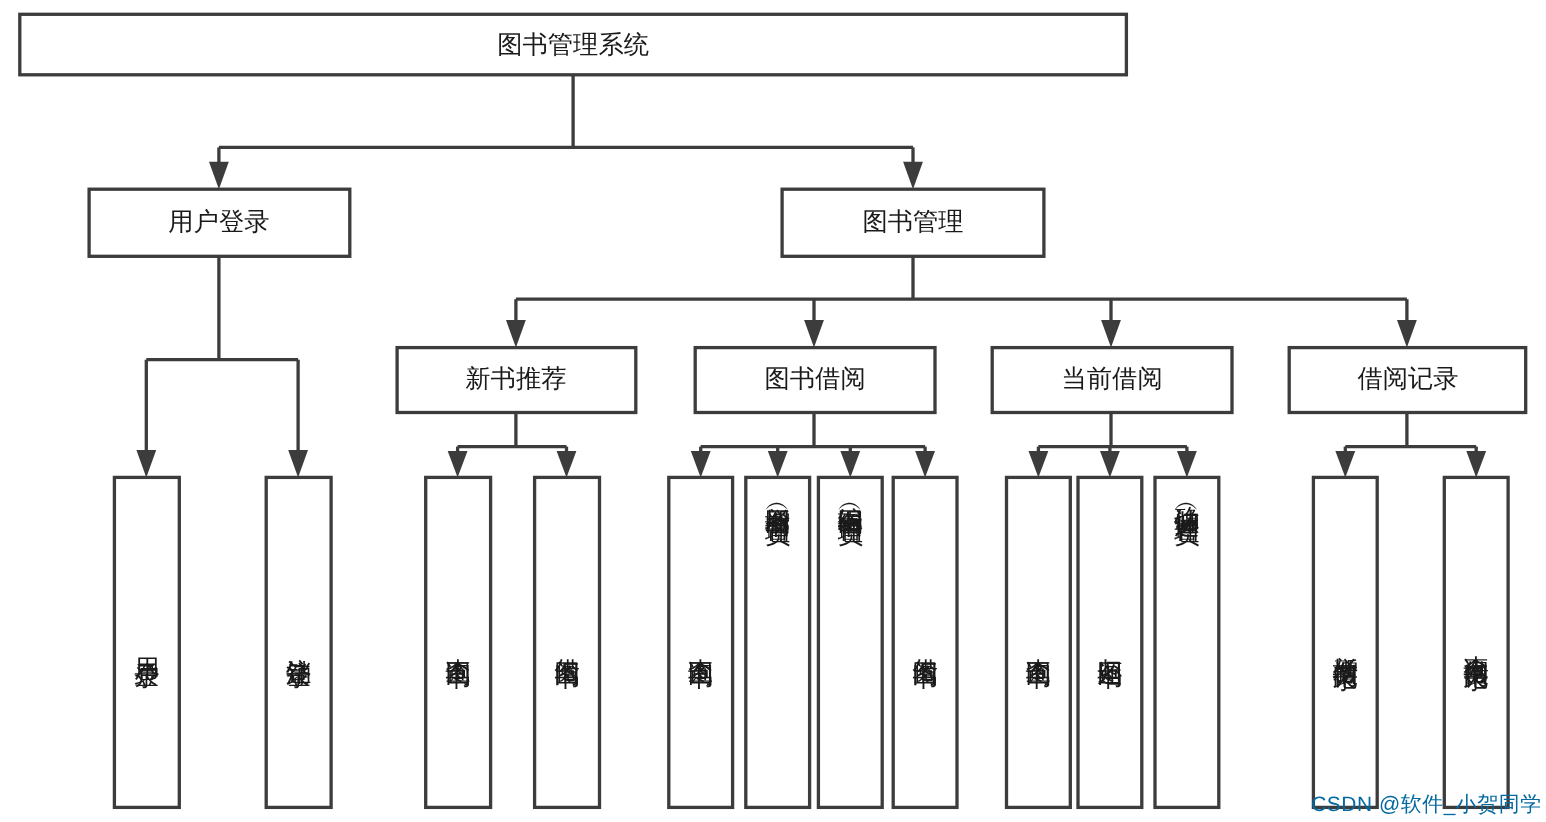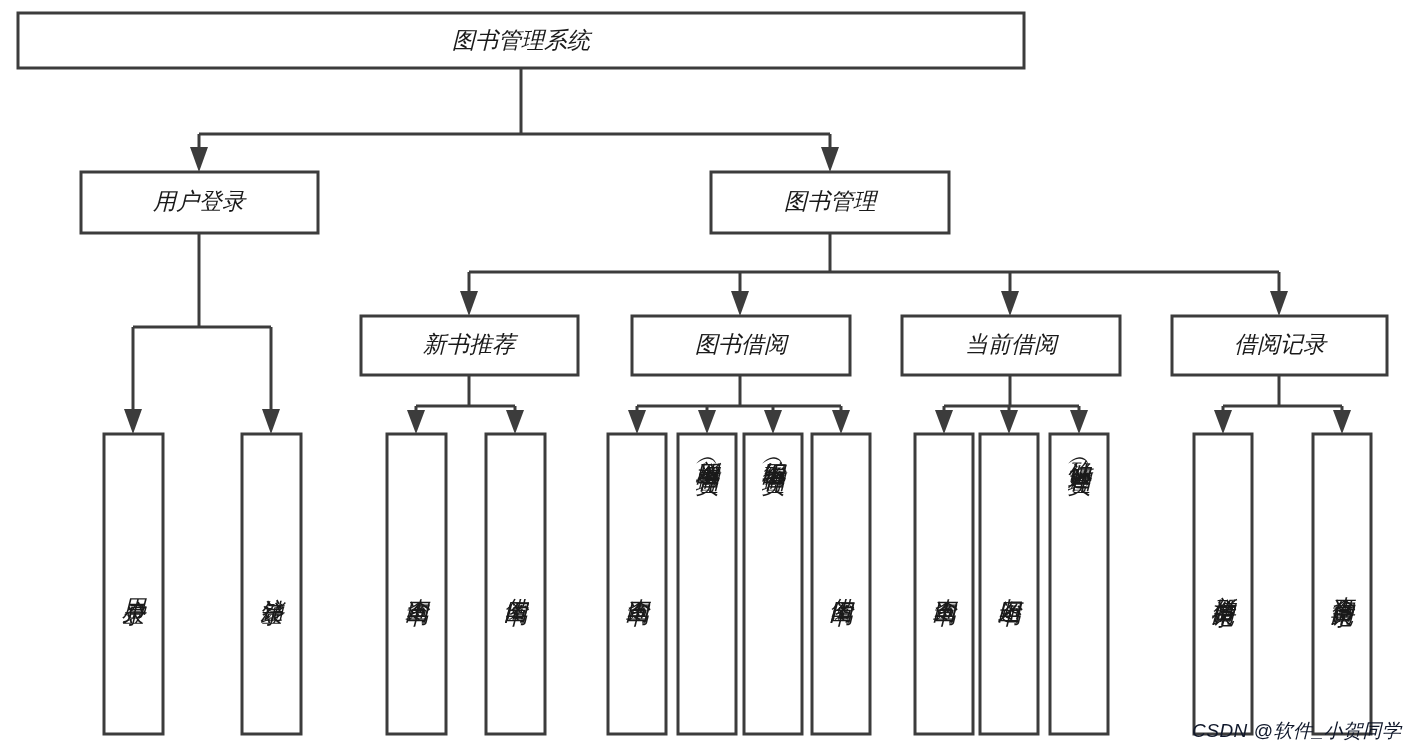--- a/index.html
+++ b/index.html
@@ -11,21 +11,20 @@
     width: 1405px;
     height: 747px;
     font-family: "Liberation Sans", "DejaVu Sans", sans-serif;
     overflow: hidden;
   }
   #diagram-root {
     position: relative;
     width: 1288px;
     height: 747px;
     background: #ffffff;
-    font-style: italic;
   }
   svg.diagram-svg {
     position: absolute;
     left: 0;
     top: 0;
     width: 1405px;
     height: 747px;
     display: block;
   }
   .node-rect {
@@ -64,21 +63,21 @@
     position: absolute;
     display: flex;
     align-items: center;
     justify-content: center;
     pointer-events: none;
   }
   .watermark {
     position: absolute;
     font-family: "Liberation Sans", "DejaVu Sans", sans-serif;
     font-size: 19px;
-    color: #0f172a;
+    color: #0369a1;
     white-space: nowrap;
     letter-spacing: 0.5px;
   }
 </style>
 </head>
 <body>
 
 <div id="diagram-root">
 
   <svg class="diagram-svg" viewBox="0 0 1405 747" xmlns="http://www.w3.org/2000/svg">

